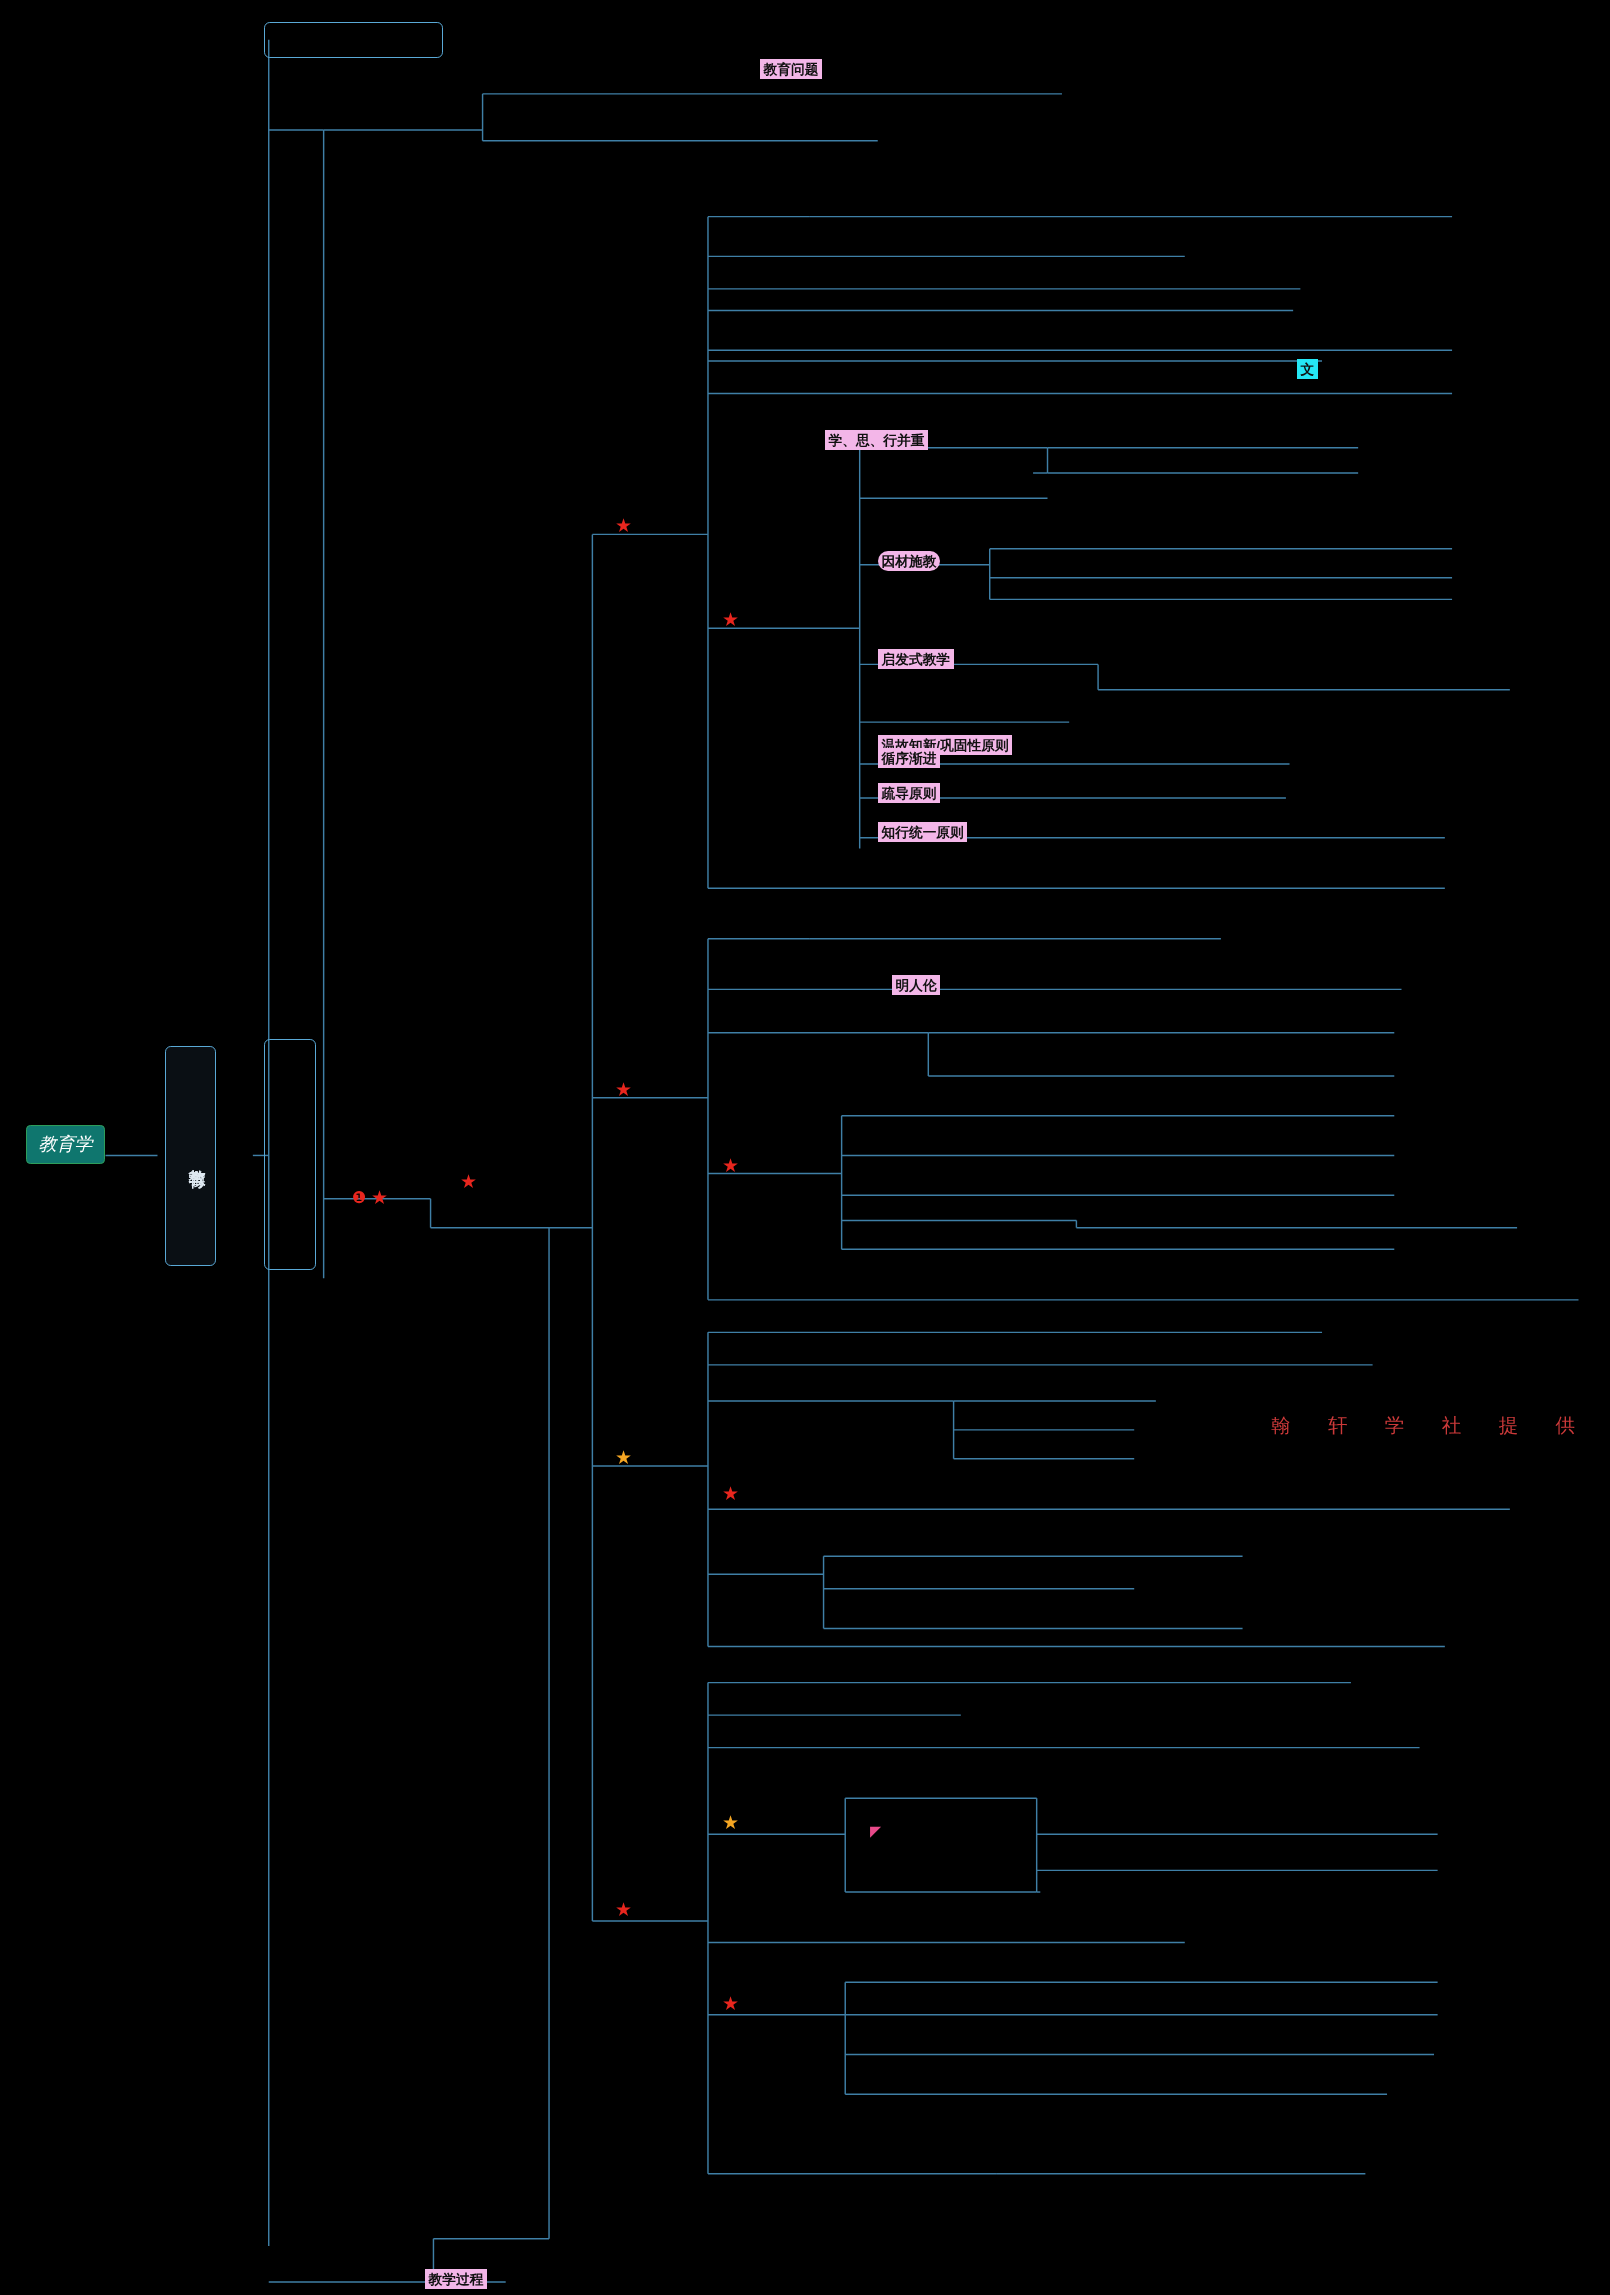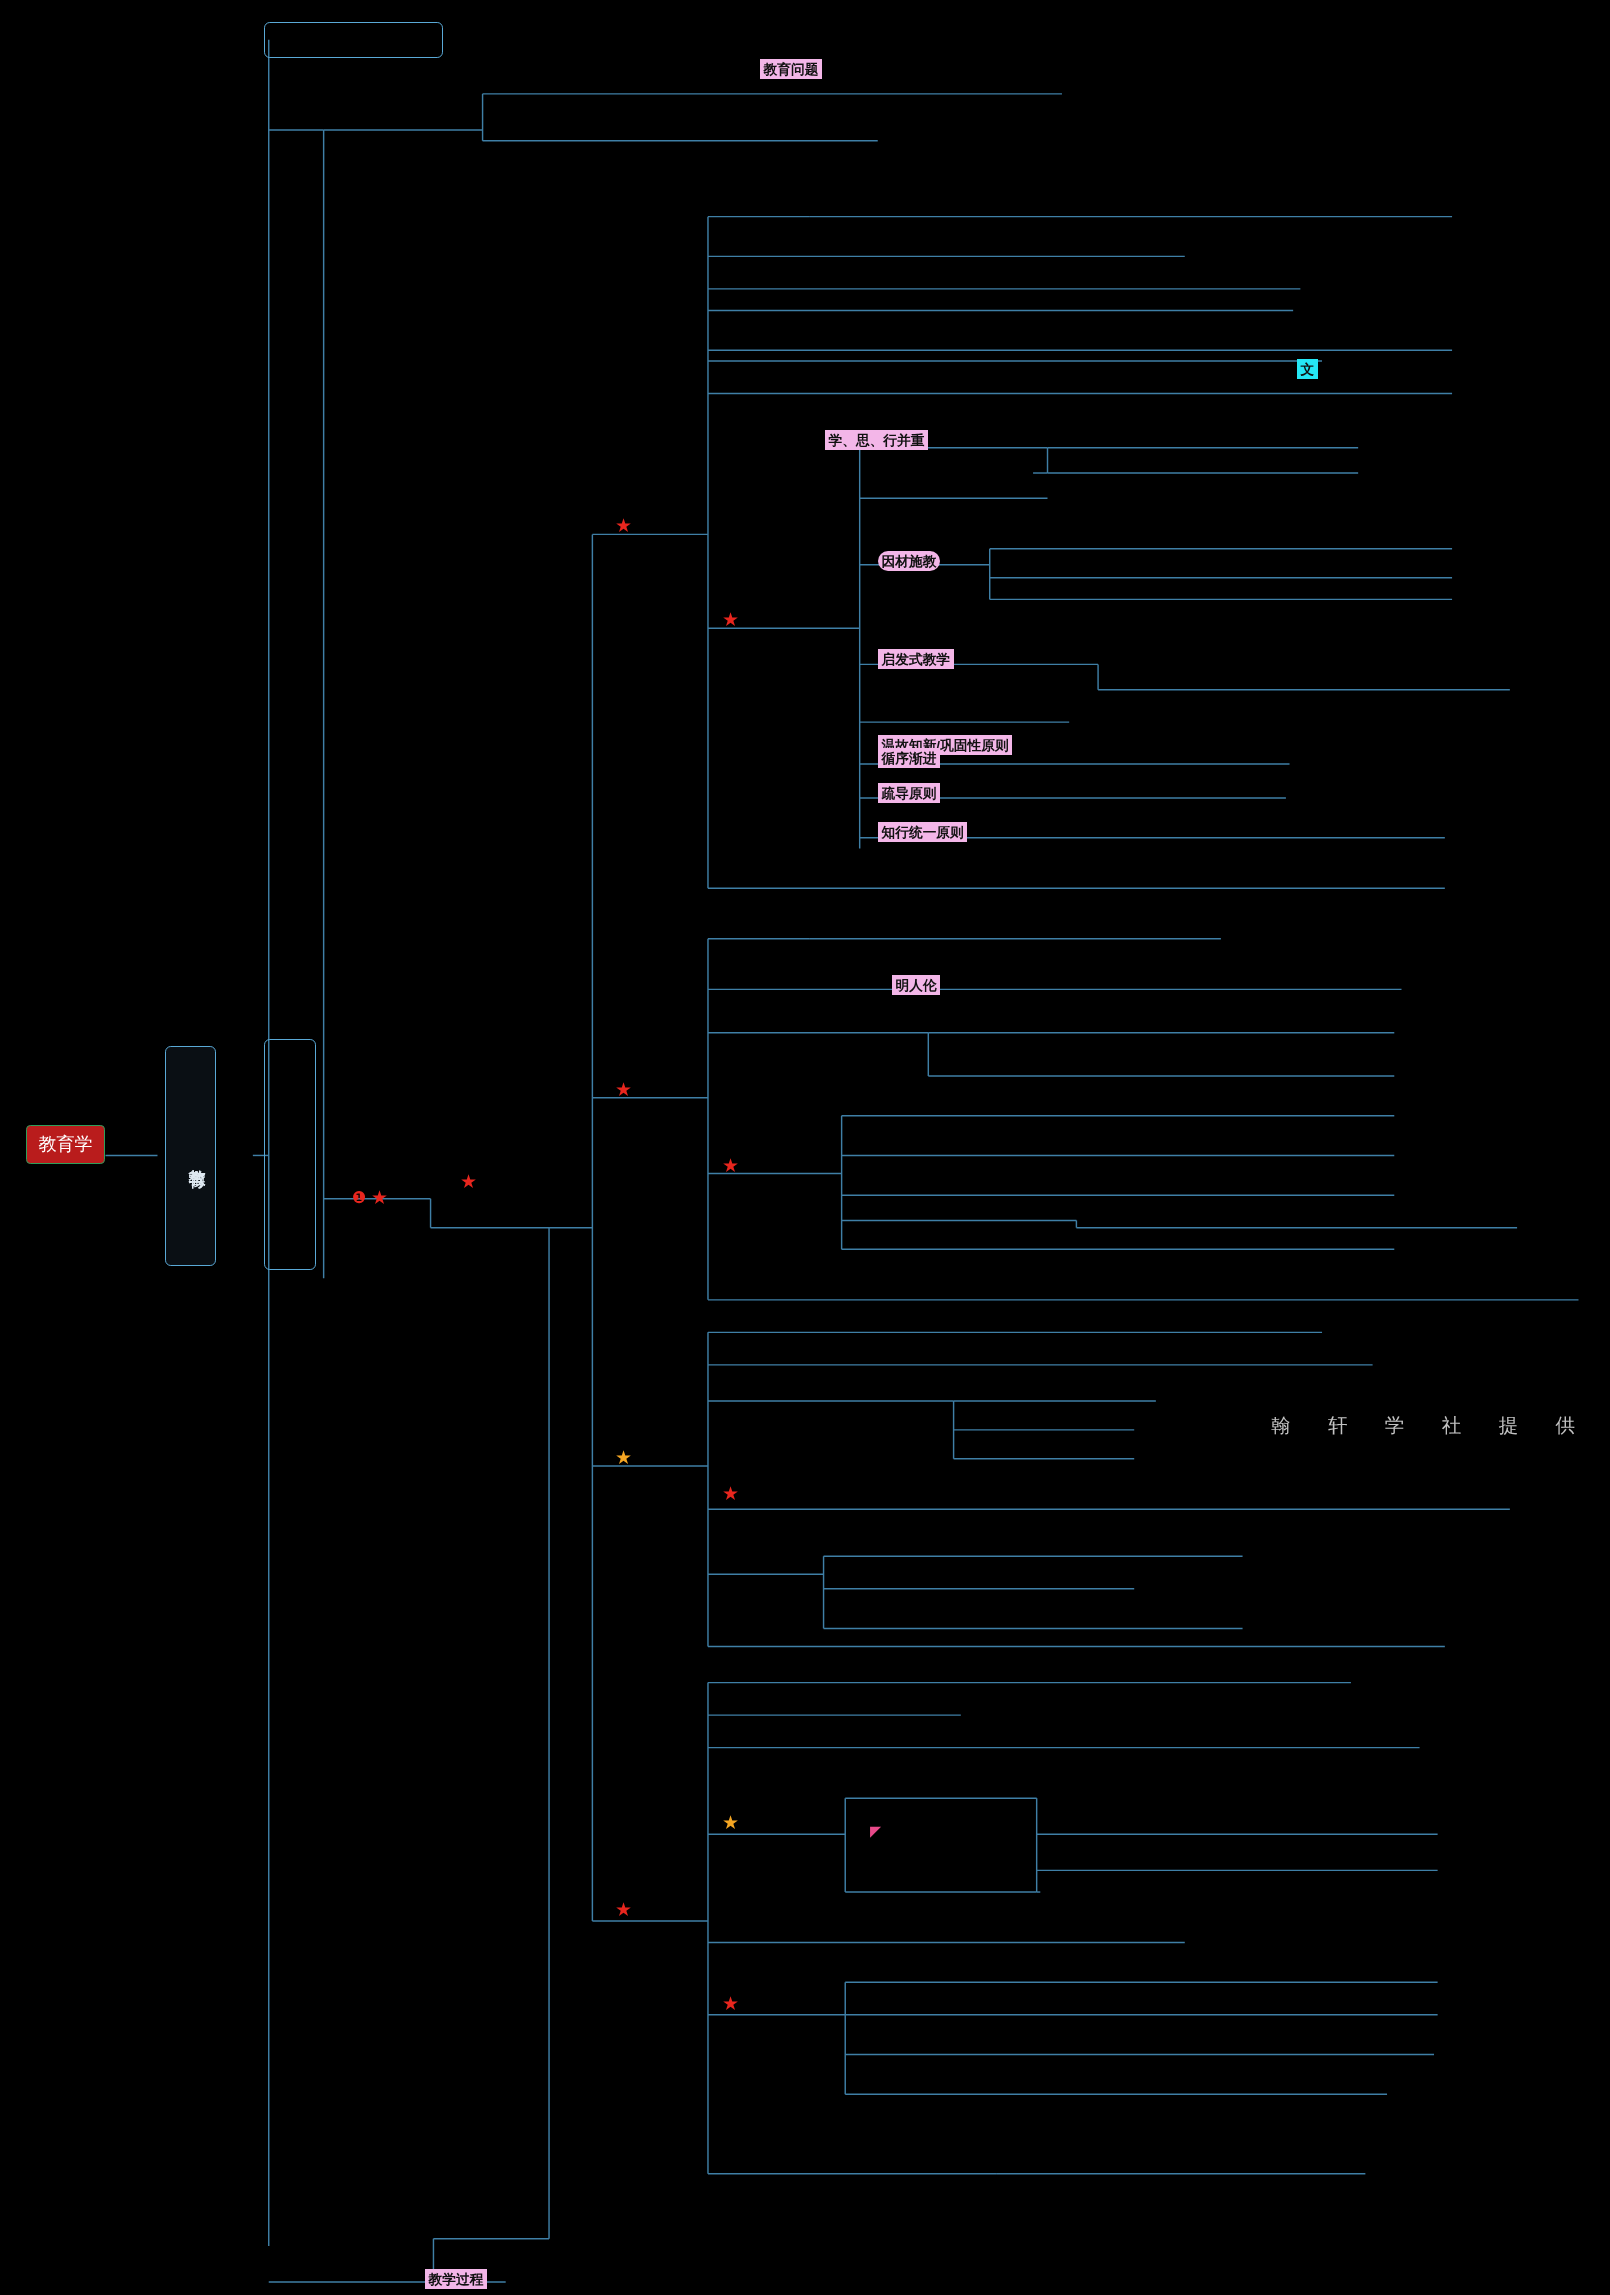--- a/index.html
+++ b/index.html
@@ -3,37 +3,37 @@
 <meta charset="utf-8">
 <style>
   html,body{margin:0;padding:0;background:#000;}
   body{width:1611px;height:2295px;position:relative;overflow:hidden;
        font-family:"Liberation Sans","DejaVu Sans",sans-serif;}
   .canvas{position:absolute;left:0;top:0;width:1611px;height:2295px;}
   svg.edges{position:absolute;left:0;top:0;width:1611px;height:2295px;}
   .node{position:absolute;box-sizing:border-box;white-space:nowrap;}
 
   
-  .root{background:#b91c1c;border:0.7px solid #2e9e5b;border-radius:4.3px;
+  .root{background:#0f766e;border:0.7px solid #2e9e5b;border-radius:4.3px;
         color:#ffffff;font-size:18px;line-height:23px;text-align:center;
-        padding:7.2px 10px;}
+        padding:7.2px 10px;font-style:italic;}
   
   .vbox{border:0.7px solid #5aa9d6;border-radius:5.8px;background:#0a0f14;
         color:#dfe9f2;font-size:17.3px;line-height:24.6px;text-align:center;
         padding:7.2px 5.8px;writing-mode:vertical-rl;text-orientation:upright;}
   
   .obox{border:0.7px solid #5aa9d6;border-radius:5.8px;background:transparent;}
   
   .pink{background:#f3b6e8;color:#111;font-size:13.7px;line-height:19px;
         padding:0.7px 3.6px;font-weight:600;}
   
   .cyan{background:#25e7f5;color:#111;font-size:13.7px;line-height:19px;
         padding:0.7px 3.6px;font-weight:600;}
   
-  .wm{color:#e5e5e5;font-size:19.5px;letter-spacing:16px;opacity:.85;}
+  .wm{color:#ef4444;font-size:19.5px;letter-spacing:16px;opacity:.85;}
   .star{position:absolute;font-size:19px;line-height:19px;}
   .star.red{color:#e8261e;}
   .star.orange{color:#f5a623;}
   .badge{position:absolute;color:#e8261e;font-size:16px;line-height:16px;}
   .flag{position:absolute;color:#e84a8a;font-size:14.4px;line-height:14.4px;}
 </style>
 </head>
 <body>
 
 <div class="canvas">

